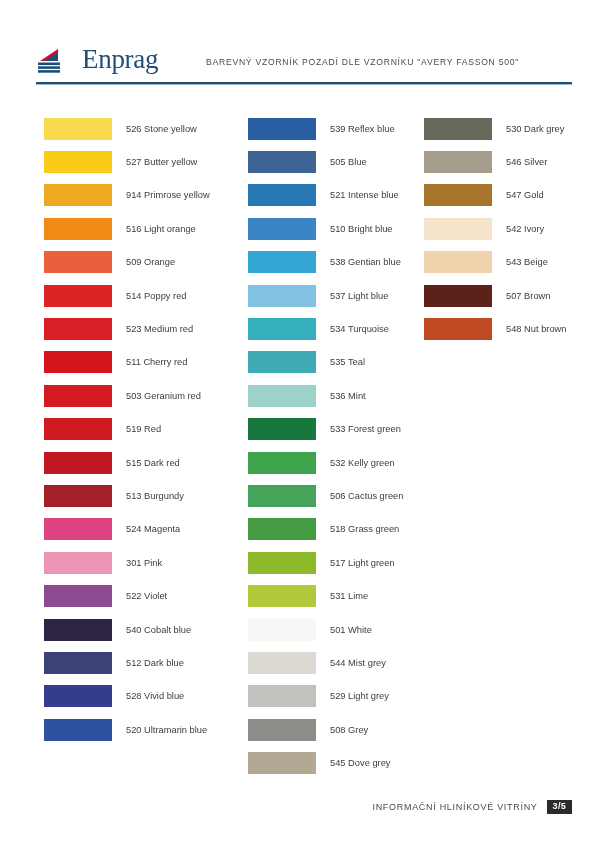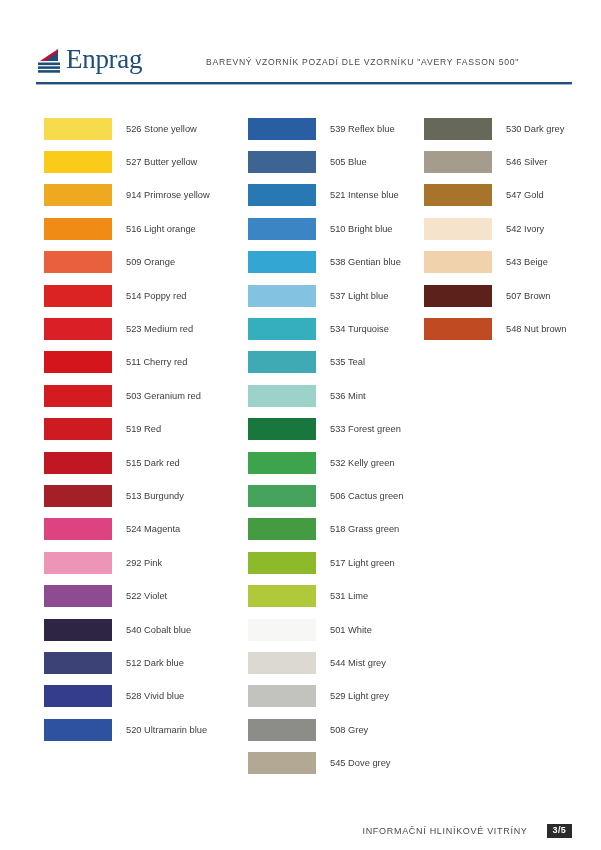--- a/index.html
+++ b/index.html
@@ -23,21 +23,21 @@
     top: 46px;
     width: 536px;
     height: 42px;
   }
   #logo-block {
     position: absolute;
     left: 0;
     top: 0;
     display: flex;
     align-items: center;
-    gap: 2px;
+    gap: 18px;
   }
   #logo-mark {
     width: 28px;
     height: 26px;
     display: block;
   }
   #logo-wordmark {
     font-family: "Liberation Serif", serif;
     font-size: 27px;
     color: #1F4E79;
@@ -109,22 +109,21 @@
     top: 800px;
     width: 536px;
     height: 26px;
   }
   #footer-inner {
     position: absolute;
     right: 0;
     top: 0;
     display: flex;
     align-items: center;
-    gap: 19px;
-    margin-top: 24px;
+    gap: 9px;
   }
   #footer-text {
     font-size: 9px;
     letter-spacing: 0.7px;
     color: #4a4a4a;
     white-space: nowrap;
   }
   #page-badge {
     background: #2b2b2b;
     color: #ffffff;
@@ -204,21 +203,21 @@
     <div class="swatch-row">
       <span class="swatch-chip" style="background: rgb(163, 32, 40);"></span>
       <span class="swatch-label">513 Burgundy</span>
     </div>
     <div class="swatch-row">
       <span class="swatch-chip" style="background: rgb(220, 67, 128);"></span>
       <span class="swatch-label">524 Magenta</span>
     </div>
     <div class="swatch-row">
       <span class="swatch-chip" style="background: rgb(236, 149, 182);"></span>
-      <span class="swatch-label">292 Pink</span>
+      <span class="swatch-label">301 Pink</span>
     </div>
     <div class="swatch-row">
       <span class="swatch-chip" style="background: rgb(142, 75, 145);"></span>
       <span class="swatch-label">522 Violet</span>
     </div>
     <div class="swatch-row">
       <span class="swatch-chip" style="background: rgb(46, 37, 69);"></span>
       <span class="swatch-label">540 Cobalt blue</span>
     </div>
     <div class="swatch-row">

